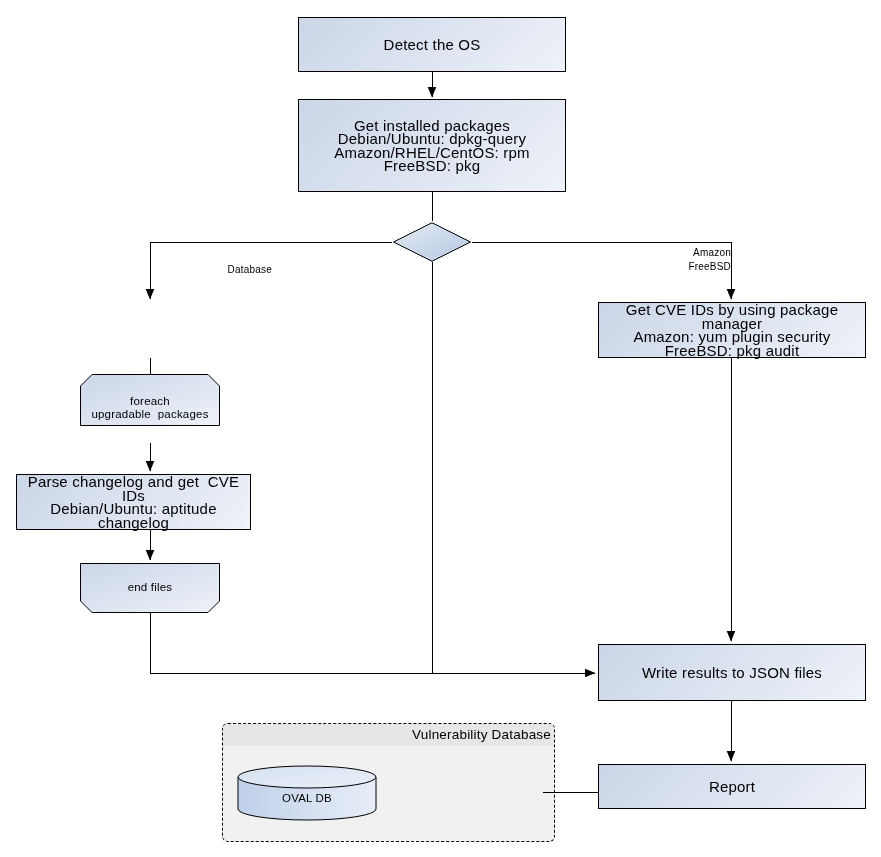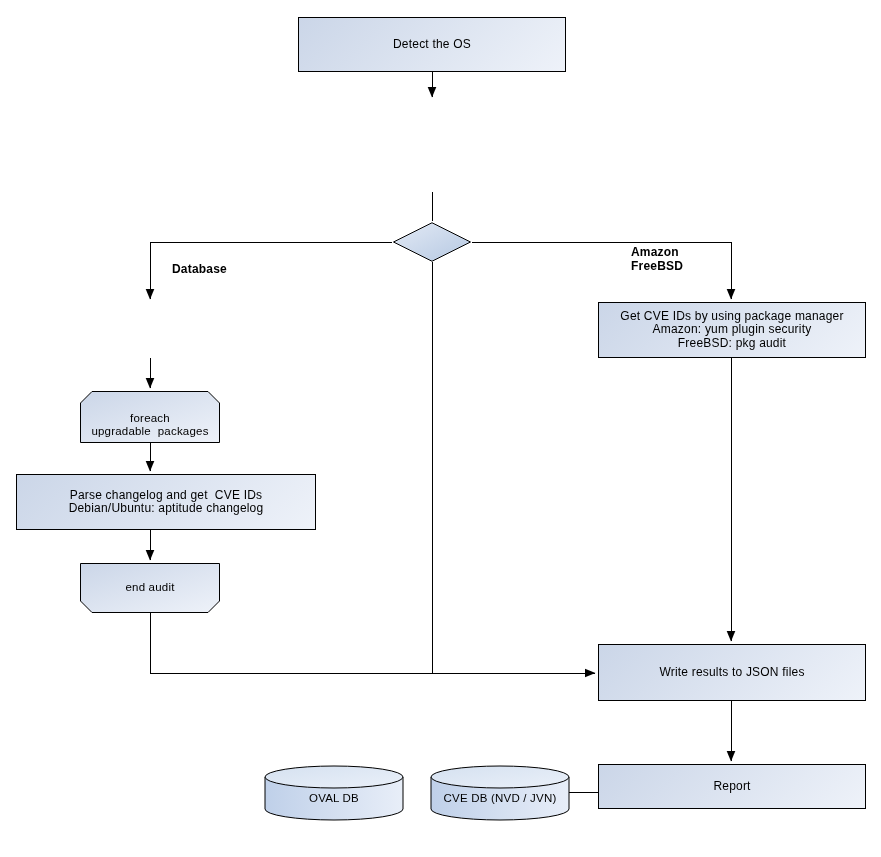--- a/index.html
+++ b/index.html
@@ -18,21 +18,21 @@
   }
   .node-box {
     position: absolute;
     box-sizing: border-box;
     border: 1px solid var(--border, #000);
     background: linear-gradient(135deg, var(--node-fill-start, #cbd6e8), var(--node-fill-end, #eef2f9));
     display: flex;
     align-items: center;
     justify-content: center;
     text-align: center;
-    font-size: 12px;
+    font-size: 15px;
     line-height: 13.5px;
     letter-spacing: 0.2px;
   }
   .node-label-text { white-space: pre-wrap; }
   .shape-wrap {
     position: absolute;
     display: flex;
     align-items: center;
     justify-content: center;
     text-align: center;
@@ -40,26 +40,25 @@
     line-height: 13.5px;
     letter-spacing: 0.2px;
   }
   .shape-wrap > svg {
     position: absolute;
     left: 0; top: 0;
   }
   .shape-wrap > .node-label-text { position: relative; }
   .branch-label {
     position: absolute;
-    text-align: left;
-    font-size: 12px;
+    text-align: right;
+    font-size: 10px;
     line-height: 13.6px;
     letter-spacing: 0.2px;
     white-space: pre-wrap;
-    font-weight: bold;
   }
   #connector-layer {
     position: absolute;
     left: 0; top: 0;
     z-index: 2;
   }
   #connector-layer path {
     stroke: var(--border, #000);
     stroke-width: 1;
     fill: none;
@@ -90,21 +89,20 @@
   .cylinder {
     position: absolute;
     width: 140px; height: 56px;
     display: flex;
     align-items: center;
     justify-content: center;
     text-align: center;
     font-size: 11.5px;
     letter-spacing: 0.2px;
     z-index: 3;
-    margin-left: 27px;
   }
   .cylinder > svg { position: absolute; left: 0; top: 0; }
   .cylinder > .node-label-text { position: relative; top: 5px; }
 </style>
 </head>
 <body>
 
 <div id="canvas">
 
   <svg width="0" height="0" style="position:absolute">
@@ -124,70 +122,79 @@
       <linearGradient id="gCylTop" x1="0" y1="0" x2="1" y2="1">
         <stop offset="0" stop-color="#d5e1f0"></stop>
           <stop offset="1" stop-color="#eaf0f9"></stop>
       </linearGradient>
       <marker id="arr" markerUnits="userSpaceOnUse" markerWidth="12" markerHeight="10" refX="10.5" refY="5" orient="auto">
         <path d="M0,0.5 L11,5 L0,9.5 Z" fill="#000" stroke="none"></path>
       </marker>
     </defs>
   </svg>
 
+  <div id="vulndb-container">
+    <div id="vulndb-header">Vulnerability Database</div>
+  </div>
 
   <svg id="connector-layer" width="881" height="857">
     <path d="M432,72 V97" marker-end="url(#arr)"></path>
     <path d="M432,192 V221"></path>
     <path d="M392,242 H150 V299" marker-end="url(#arr)"></path>
     <path d="M472,242 H731 V299" marker-end="url(#arr)"></path>
     <path d="M150,358 V388" marker-end="url(#arr)"></path>
     <path d="M150,443 V471" marker-end="url(#arr)"></path>
     <path d="M150,530 V560" marker-end="url(#arr)"></path>
     <path d="M150,613 V673 H595" marker-end="url(#arr)"></path>
     <path d="M432,262 V673"></path>
     <path d="M731,358 V641" marker-end="url(#arr)"></path>
     <path d="M731,701 V761" marker-end="url(#arr)"></path>
     <path d="M543,792 H598"></path>
   </svg>
 
   <div class="node-box layer-nodes" style="left:298px;top:17px;width:268px;height:55px">
     <span class="node-label-text">Detect the OS</span>
   </div>
 
+  <div class="node-box layer-nodes" style="left:298px;top:99px;width:268px;height:93px">
+    <span class="node-label-text">Get installed packages
+Debian/Ubuntu: dpkg-query
+Amazon/RHEL/CentOS: rpm
+FreeBSD: pkg</span>
+  </div>
 
   <div class="shape-wrap layer-nodes" style="left:392px;top:222px;width:80px;height:40px">
     <svg width="80" height="40">
       <polygon points="1.5,20 40,0.75 78.5,20 40,39.25" fill="url(#gDiamond)" stroke="#000" stroke-width="1"></polygon>
     </svg>
   </div>
 
   <div class="branch-label" style="left:172px;top:263px;width:100px">Database</div>
   <div class="branch-label" style="left:631px;top:246px;width:100px">Amazon
 FreeBSD</div>
 
 
-  <div class="shape-wrap layer-nodes" style="left:80px;top:391px;width:140px;height:68px">
+  <div class="shape-wrap layer-nodes" style="left:80px;top:374px;width:140px;height:68px">
     <svg width="140" height="52">
       <polygon points="12,0.5 128,0.5 139.5,12 139.5,51.5 0.5,51.5 0.5,12" fill="url(#gShape)" stroke="#000" stroke-width="1"></polygon>
     </svg>
     <span class="node-label-text">foreach
 upgradable  packages</span>
   </div>
 
-  <div class="node-box layer-nodes" style="left:16px;top:474px;width:300px;height:56px">
+  <div class="node-box layer-nodes" style="left:16px;top:474px;width:235px;height:56px">
     <span class="node-label-text">Parse changelog and get  CVE IDs
 Debian/Ubuntu: aptitude changelog</span>
   </div>
 
   <div class="shape-wrap layer-nodes" style="left:80px;top:563px;width:140px;height:50px">
     <svg width="140" height="50">
       <polygon points="0.5,0.5 139.5,0.5 139.5,38 128,49.5 12,49.5 0.5,38" fill="url(#gShape)" stroke="#000" stroke-width="1"></polygon>
     </svg>
-    <span class="node-label-text">end audit</span>
+    <span class="node-label-text">end files</span>
   </div>
 
   <div class="node-box layer-nodes" style="left:598px;top:644px;width:268px;height:57px">
     <span class="node-label-text">Write results to JSON files</span>
   </div>
 
   <div class="node-box layer-nodes" style="left:598px;top:302px;width:268px;height:56px">
     <span class="node-label-text">Get CVE IDs by using package manager
 Amazon: yum plugin security
 FreeBSD: pkg audit</span>
@@ -198,21 +205,14 @@
   </div>
 
   <div class="cylinder" style="left:237px;top:765px">
     <svg width="140" height="56">
       <path d="M1,12 L1,44 A69,11 0 0 0 139,44 L139,12" fill="url(#gCylBody)" stroke="#000" stroke-width="1"></path>
       <ellipse cx="70" cy="12" rx="69" ry="11" fill="url(#gCylTop)" stroke="#000" stroke-width="1"></ellipse>
     </svg>
     <span class="node-label-text">OVAL DB</span>
   </div>
 
-  <div class="cylinder" style="left:403px;top:765px">
-    <svg width="140" height="56">
-      <path d="M1,12 L1,44 A69,11 0 0 0 139,44 L139,12" fill="url(#gCylBody)" stroke="#000" stroke-width="1"></path>
-      <ellipse cx="70" cy="12" rx="69" ry="11" fill="url(#gCylTop)" stroke="#000" stroke-width="1"></ellipse>
-    </svg>
-    <span class="node-label-text">CVE DB (NVD / JVN)</span>
-  </div>
 
 </div>
 
 </body></html>

